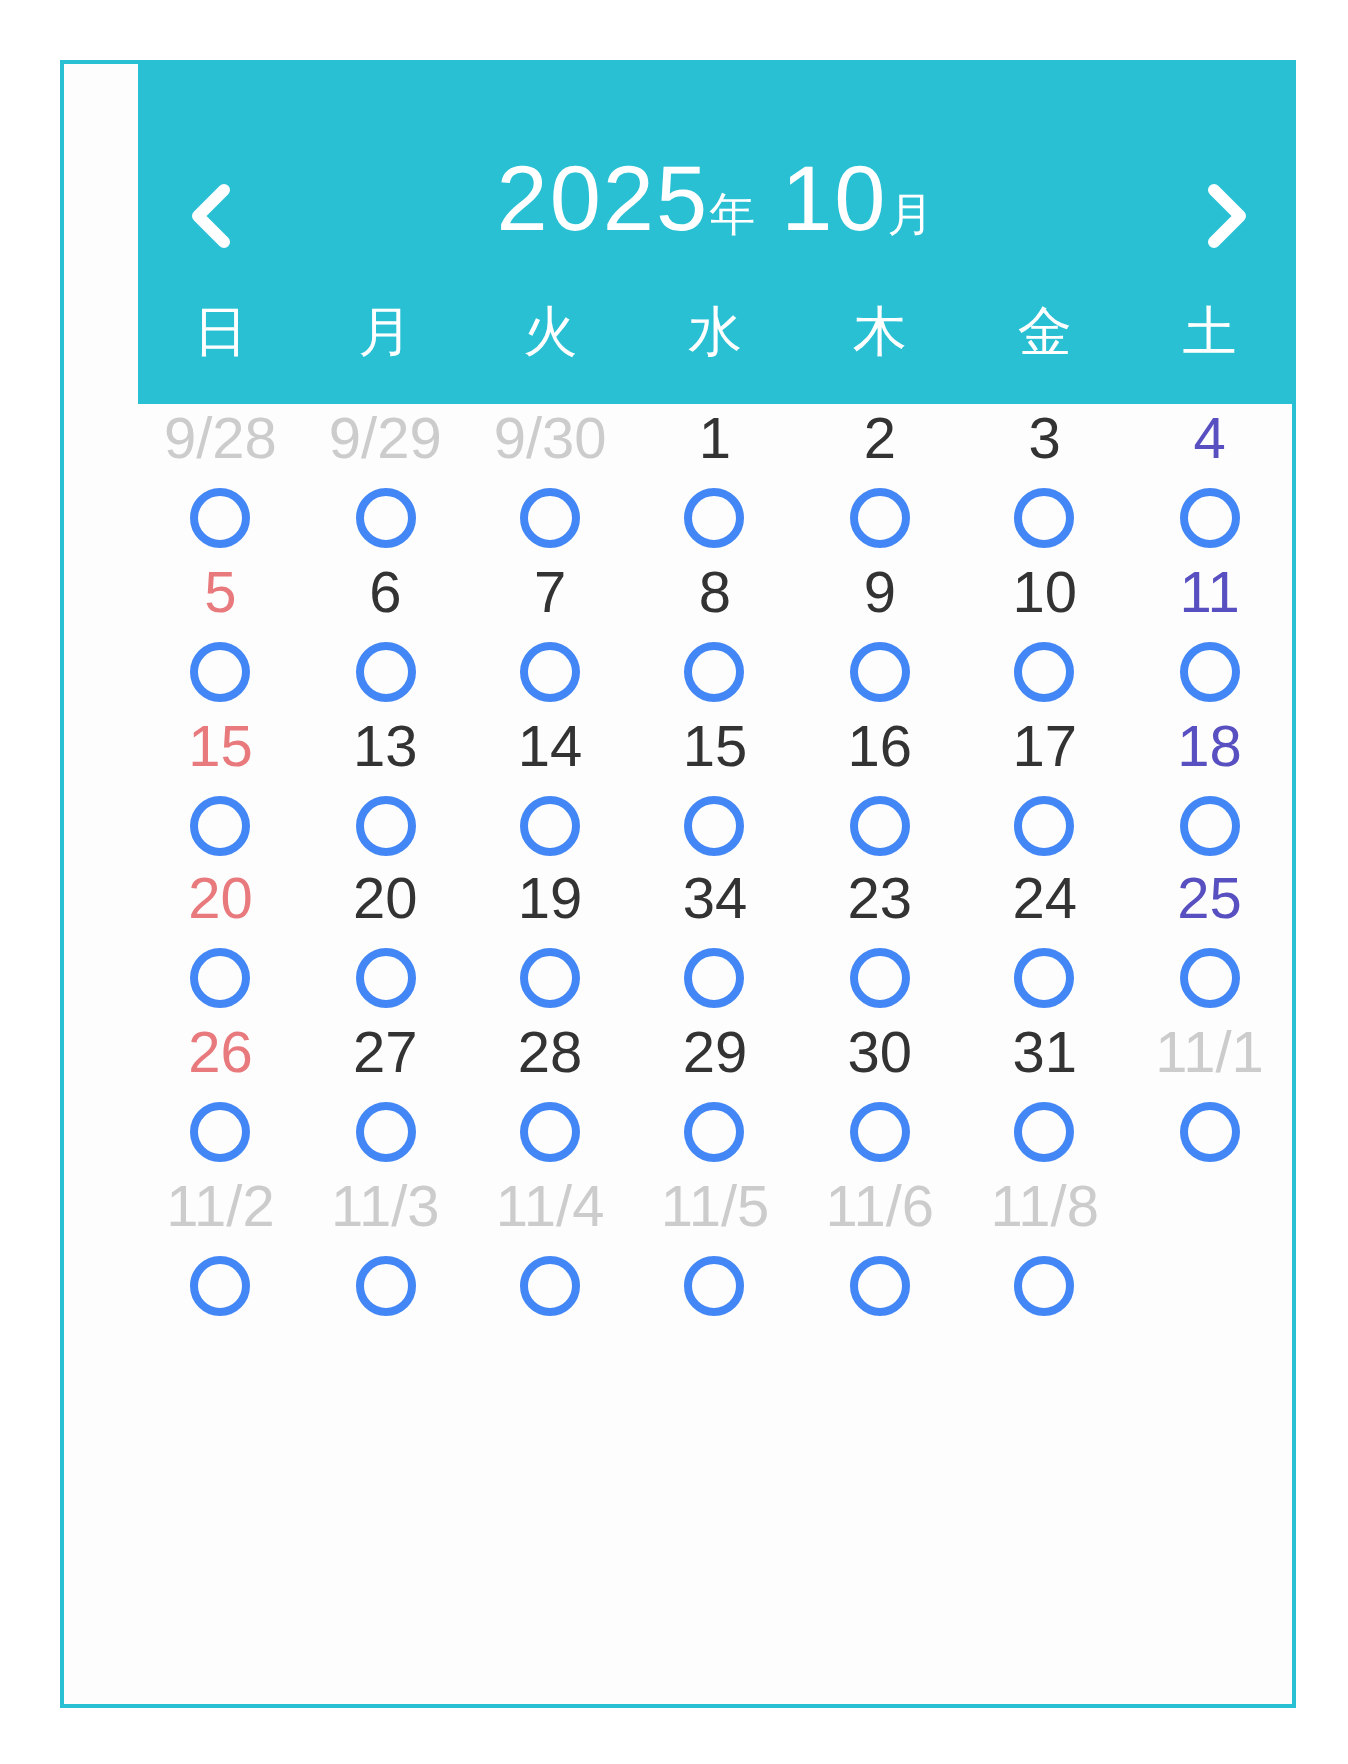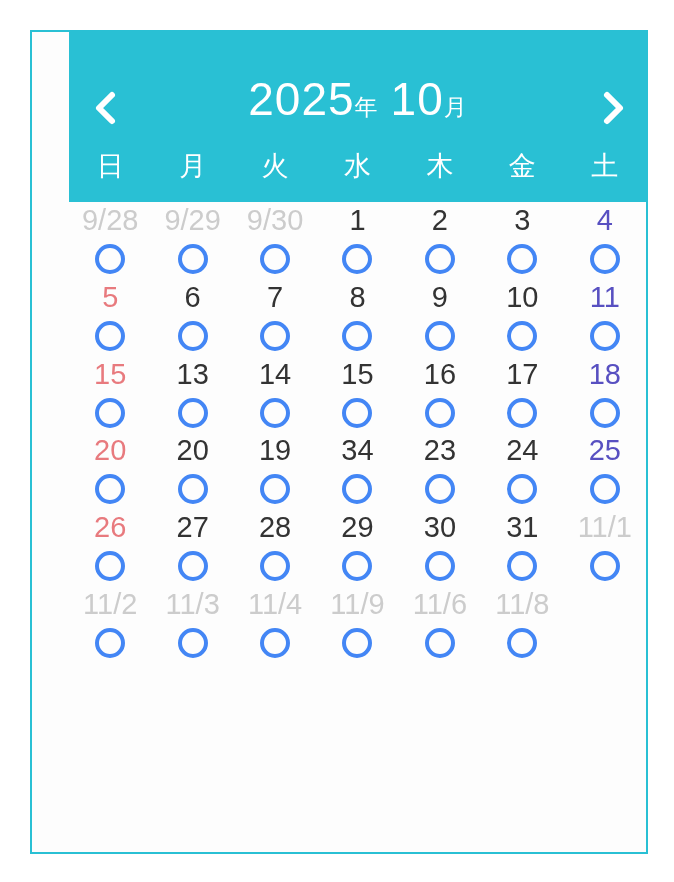--- a/index.html
+++ b/index.html
@@ -257,21 +257,21 @@
         </div>
         <div class="cell">
           <div class="date other">11/3</div>
           <button class="marker"></button>
         </div>
         <div class="cell">
           <div class="date other">11/4</div>
           <button class="marker"></button>
         </div>
         <div class="cell">
-          <div class="date other">11/9</div>
+          <div class="date other">11/5</div>
           <button class="marker"></button>
         </div>
         <div class="cell">
           <div class="date other">11/6</div>
           <button class="marker"></button>
         </div>
         <div class="cell">
           <div class="date other">11/8</div>
           <button class="marker"></button>
         </div>

